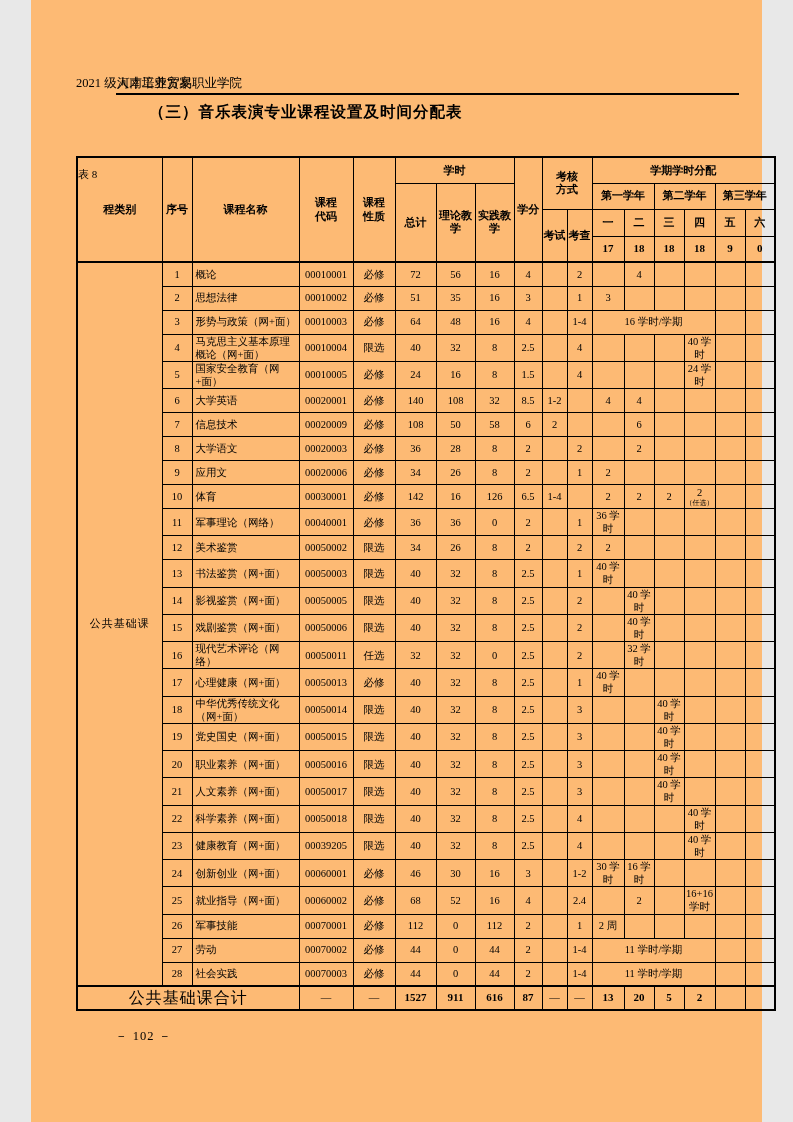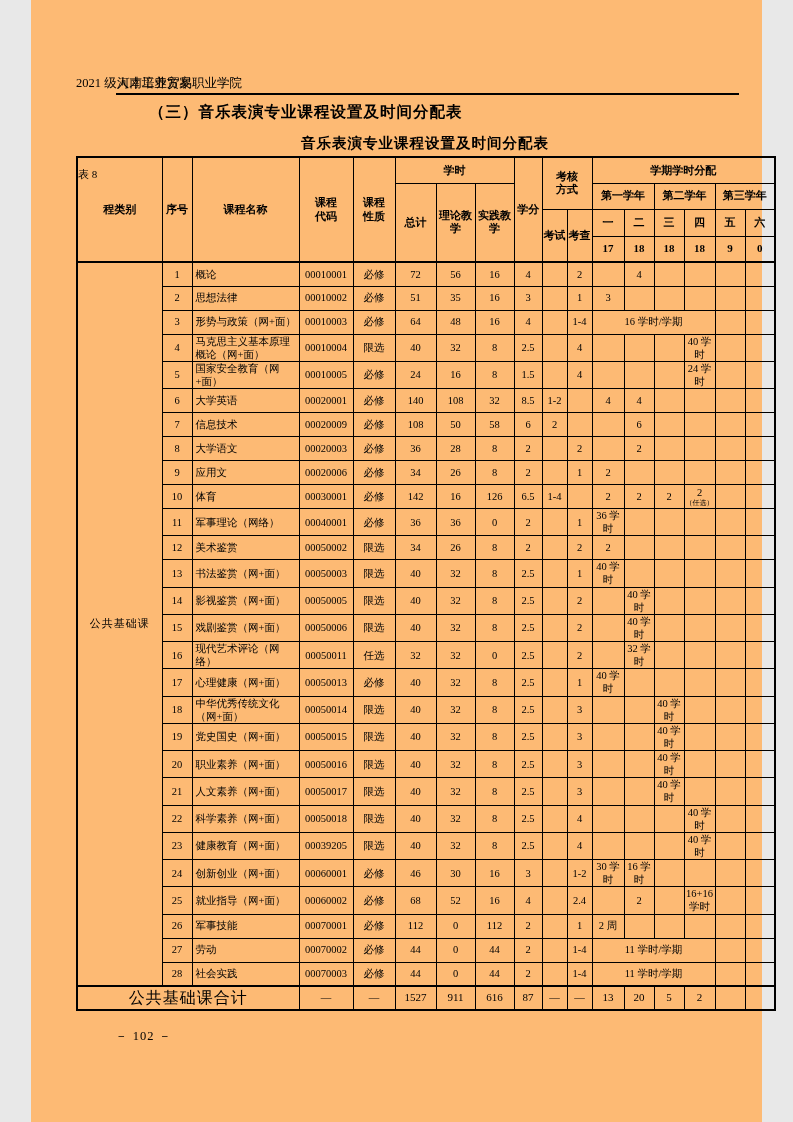--- a/index.html
+++ b/index.html
@@ -34,36 +34,35 @@
   .course thead tr.h4{height:26px;}
   .course thead{border-bottom:2px solid #000;}
   .w2{display:inline-block;width:2.3em;word-break:break-all;}
   .course tbody tr{height:24px;}
   td.name-cell{text-align:left;padding-left:3px;}
   td.cat-cell{font-size:11px;letter-spacing:1px;}
   .sm{font-size:7.5px;line-height:1.1;}
   .subnote{font-size:7px;line-height:1;display:block;}
   tr.total-row{height:30px;}
   tr.total-row td{border-top:2px solid #000;}
-  tr.total-row td.b{font-weight:normal;font-size:11px;}
+  tr.total-row td.b{font-weight:bold;font-size:11px;}
   tr.total-row td.lab{font-size:16px;letter-spacing:1px;}
   .page-num{position:absolute;left:84px;top:1028px;font-size:12.5px;letter-spacing:1px;}
 </style>
 </head>
 <body>
 
 <div class="page">
 
   <div class="hdr-left">河南工业贸易职业学院</div>
   <div class="hdr-right">2021 级人才培养方案</div>
   <div class="hdr-rule"></div>
 
   <div class="sec-title">（三）音乐表演专业课程设置及时间分配表</div>
   <div class="tbl-label">表 8</div>
-  <div class="tbl-title">音乐表演专业课程设置及时间分配表</div>
 
   <table class="course">
     <colgroup>
       <col style="width:85px">
         <col style="width:30px">
         <col style="width:107px">
       <col style="width:54px">
         <col style="width:42px">
         <col style="width:41px">
       <col style="width:39px">

